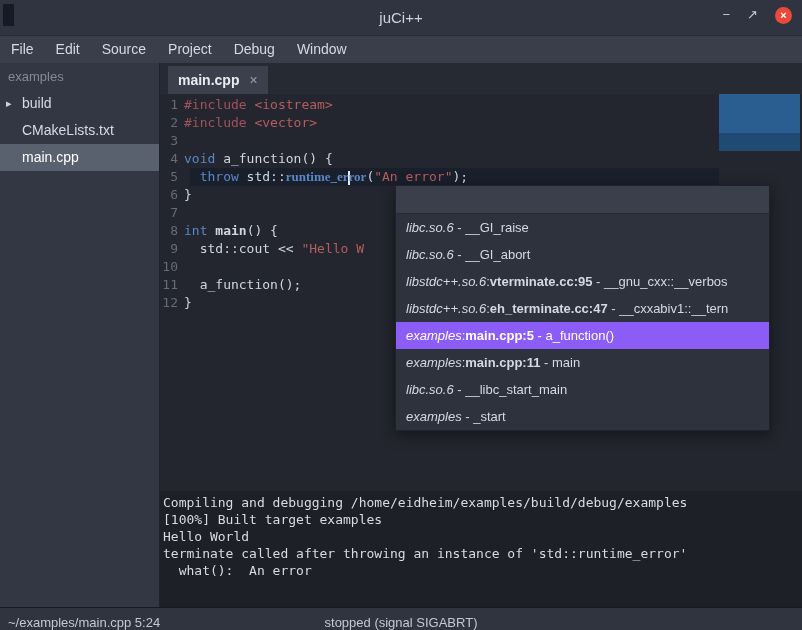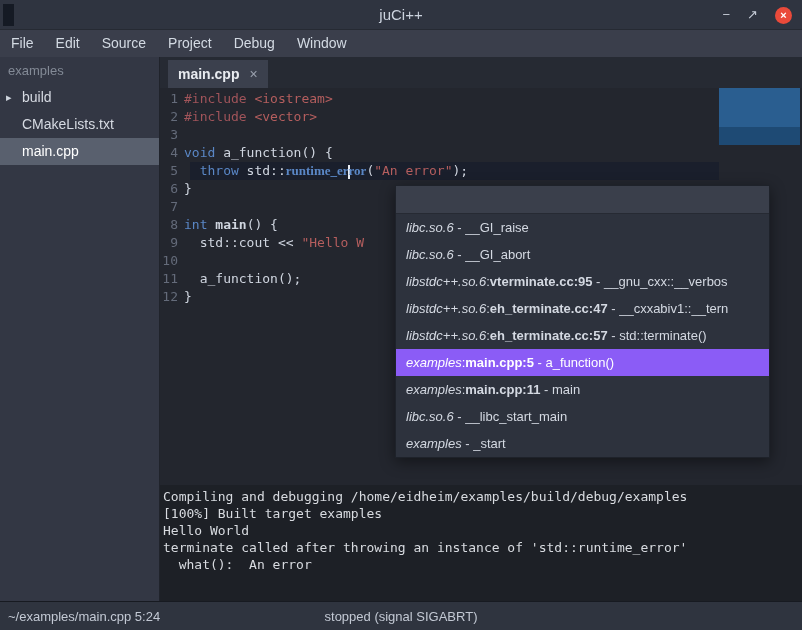--- a/index.html
+++ b/index.html
@@ -4,21 +4,21 @@
 <style>
   * { margin:0; padding:0; box-sizing:border-box; }
   html,body { background:#1a1d24; }
   .app {
     position:relative; width:802px; height:630px; overflow:hidden;
     font-family:"Liberation Sans","DejaVu Sans",sans-serif;
     background:#23262e; color:#d3dae3;
   }
   
   .titlebar {
-    height:30px; background:#2f3440; display:flex; align-items:center;
+    height:36px; background:#2f3440; display:flex; align-items:center;
     position:relative; border-bottom:1px solid #262a33;
   }
   .win-icon { position:absolute; left:3px; top:4px; width:11px; height:22px; background:#151a24; }
   .title { flex:1; text-align:center; font-size:15px; color:#ccd3de; }
   .controls { position:absolute; right:10px; top:0; height:30px; display:flex; align-items:center; gap:17px; }
   .ctrl { color:#c7cdd8; font-size:13px; cursor:default; line-height:16px; }
   .ctrl.close {
     width:17px; height:17px; border-radius:50%; background:#ea4a3a; color:#ffffff;
     font-size:11px; font-weight:bold; text-align:center; line-height:17px;
   }
@@ -164,21 +164,20 @@
     <span class="status-left">~/examples/main.cpp 5:24</span>
   </div>
 
   <div class="popup">
     <div class="popup-header"></div>
     <div class="stack-list">
         <div class="stack-item"><span class="it ">libc.so.6</span><span> - __GI_raise</span></div>
         <div class="stack-item"><span class="it ">libc.so.6</span><span> - __GI_abort</span></div>
         <div class="stack-item"><span class="it ">libstdc++.so.6</span><span>:</span><span class="bd">vterminate.cc:95</span><span> - __gnu_cxx::__verbos</span></div>
         <div class="stack-item"><span class="it ">libstdc++.so.6</span><span>:</span><span class="bd">eh_terminate.cc:47</span><span> - __cxxabiv1::__tern</span></div>
-        <div class="stack-item"><span class="it ">libstdc++.so.6</span><span>:</span><span class="bd">eh_terminate.cc:57</span><span> - std::terminate()</span></div>
         <div class="stack-item selected"><span class="it ">examples</span><span>:</span><span class="bd">main.cpp:5</span><span> - a_function()</span></div>
         <div class="stack-item"><span class="it ">examples</span><span>:</span><span class="bd">main.cpp:11</span><span> - main</span></div>
         <div class="stack-item"><span class="it ">libc.so.6</span><span> - __libc_start_main</span></div>
         <div class="stack-item"><span class="it ">examples</span><span> - _start</span></div>
       </div>
   </div>
 
 </div>
 
 </body></html>

